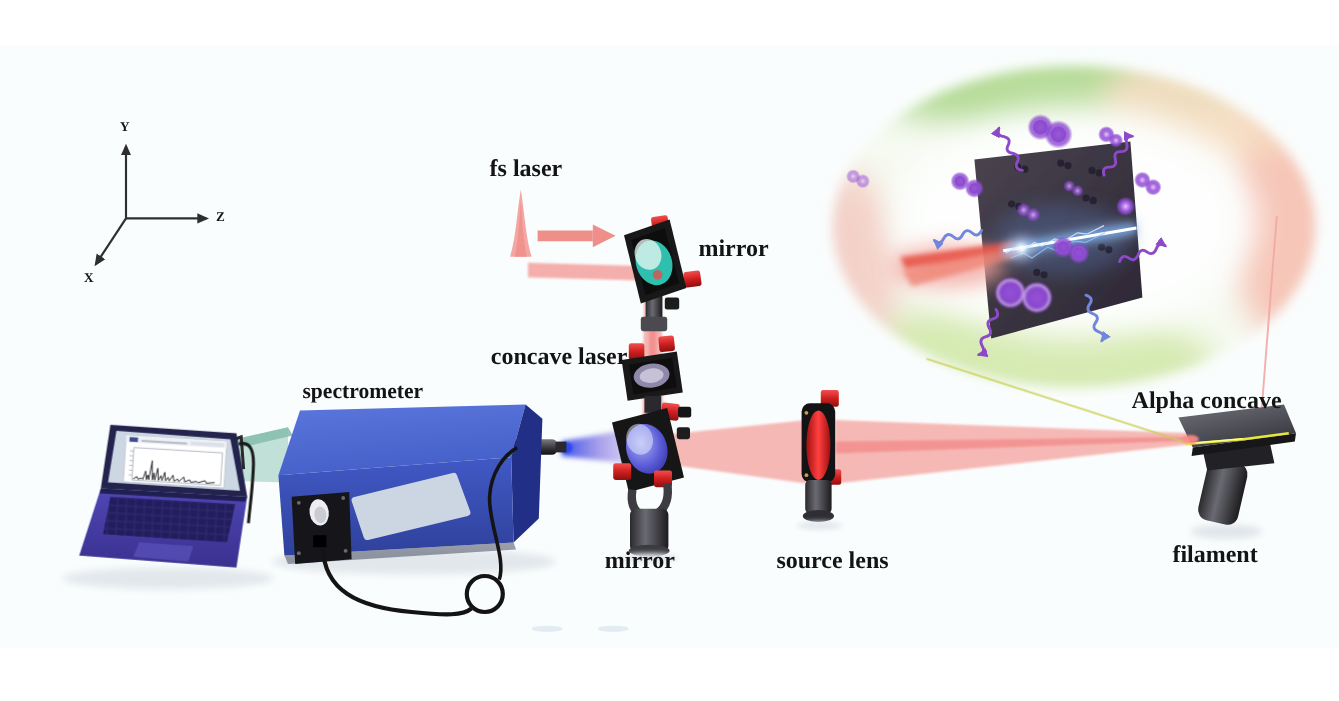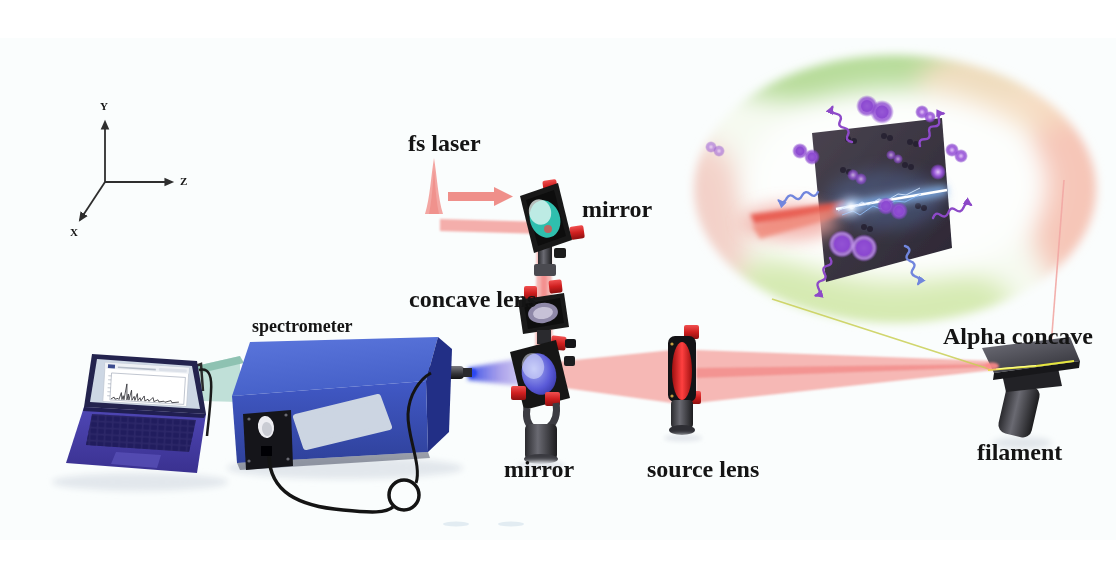--- a/index.html
+++ b/index.html
@@ -1,21 +1,21 @@
 <!DOCTYPE html>
 <html><head>
 <meta charset="utf-8">
 <style>
   html,body{margin:0;padding:0;background:#ffffff;}
   .stage{position:relative;width:1116px;height:584px;background:#ffffff;overflow:hidden;
          font-family:"Liberation Serif",serif;}
   .stage svg{position:absolute;left:0;top:0;}
   .lbl{position:absolute;font-weight:700;color:#141414;white-space:nowrap;
        font-family:"Liberation Serif",serif;line-height:1;}
-  .lbl-lg{font-size:24px;}
+  .lbl-lg{font-size:20px;}
   .lbl-xl{font-size:18px;}
   .lbl-axis{font-size:11px;}
 </style>
 </head>
 <body>
 
 <div class="stage">
 
 <svg width="1116" height="584" viewBox="0 0 1116 584">
   <defs>
@@ -382,20 +382,20 @@
     <ellipse cx="511" cy="524" rx="13" ry="2.6"></ellipse>
   </g>
 </svg>
 
 <div class="lbl lbl-axis" style="left:100px;top:101px">Y</div>
 <div class="lbl lbl-axis" style="left:180px;top:176px">Z</div>
 <div class="lbl lbl-axis" style="left:70px;top:227px">X</div>
 
 <div class="lbl lbl-lg" style="left:408px;top:131px">fs laser</div>
 <div class="lbl lbl-lg" style="left:582px;top:197px">mirror</div>
-<div class="lbl lbl-lg" style="left:409px;top:287px">concave lens</div>
+<div class="lbl lbl-lg" style="left:409px;top:287px">concave laser</div>
 <div class="lbl lbl-xl" style="left:252px;top:317px">spectrometer</div>
 <div class="lbl lbl-lg" style="left:504px;top:457px">mirror</div>
 <div class="lbl lbl-lg" style="left:647px;top:457px">source lens</div>
 <div class="lbl lbl-lg" style="left:943px;top:324px">Alpha concave</div>
-<div class="lbl lbl-lg" style="left:977px;top:440px">filament</div>
+<div class="lbl lbl-lg" style="left:977px;top:452px">filament</div>
 
 </div>
 
 </body></html>

